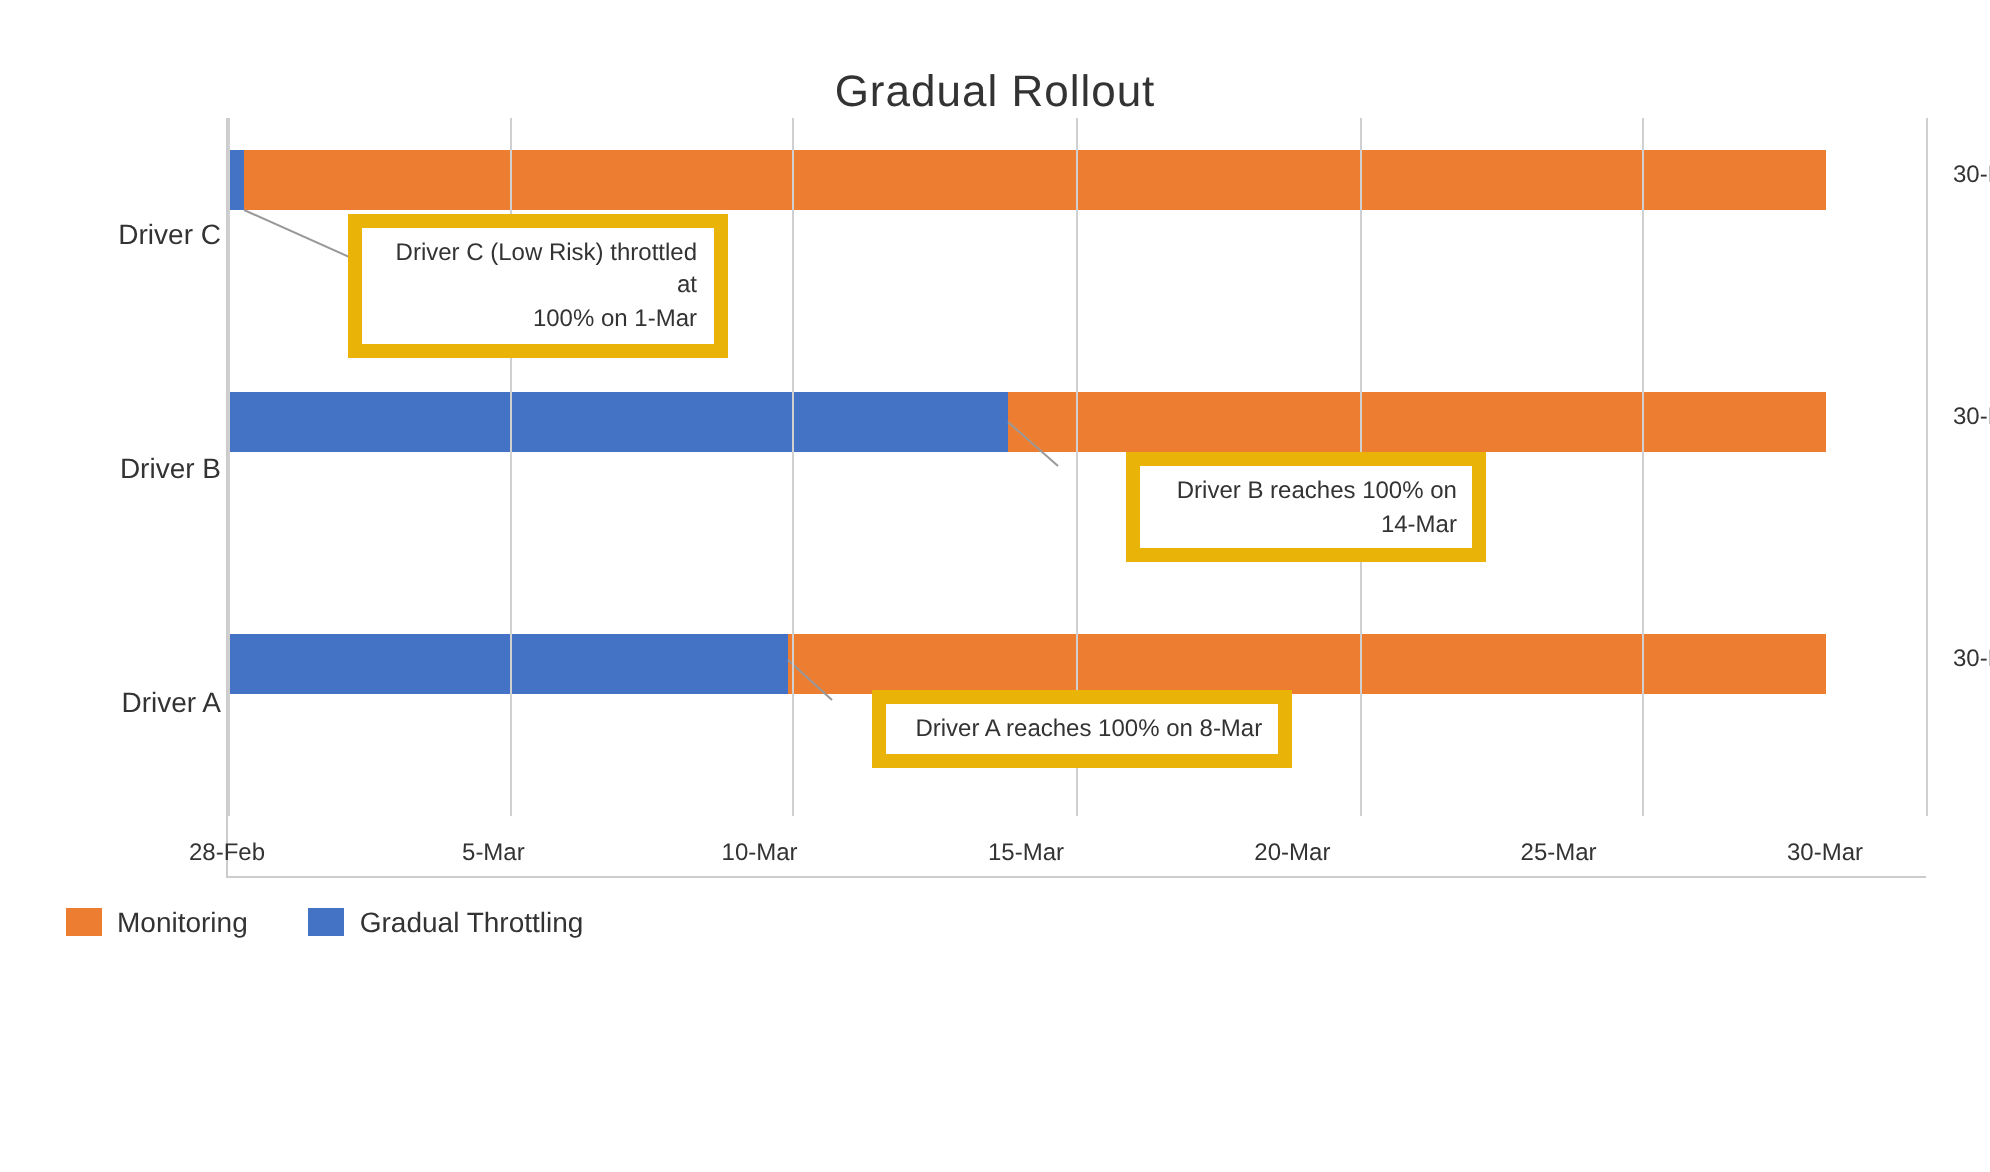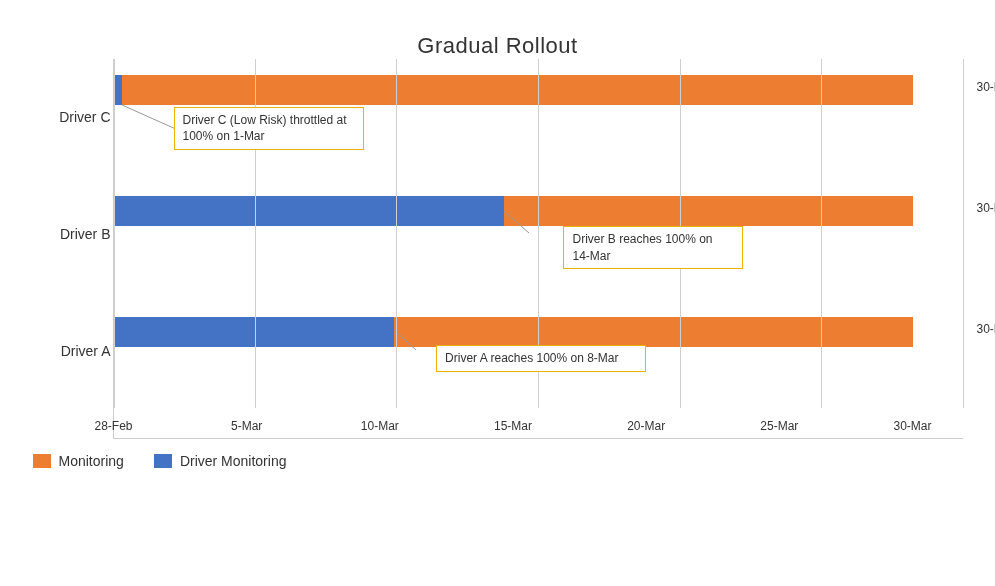--- a/index.html
+++ b/index.html
@@ -100,25 +100,25 @@
       font-size: 12px;
       color: #333;
       white-space: nowrap;
       top: 50%;
       transform: translateY(-50%);
     }
     
     .annotation {
       position: absolute;
       background: #fff;
-      border: 1px solid #eab308;
+      border: 7px solid #eab308;
       padding: 4px 8px;
       font-size: 12px;
       color: #333;
-      text-align: left;
+      text-align: right;
       line-height: 1.4;
       white-space: nowrap;
       z-index: 10;
     }
     
     .legend {
       display: flex;
       justify-content: flex-start;
       gap: 30px;
       margin-top: 14px;
@@ -225,16 +225,16 @@
     </div>
   </div>
 
   <div class="legend">
     <div class="legend-item">
       <span class="legend-swatch legend-swatch-orange"></span>
       <span>Monitoring</span>
     </div>
     <div class="legend-item">
       <span class="legend-swatch legend-swatch-blue"></span>
-      <span>Driver Monitoring</span>
+      <span>Gradual Throttling</span>
     </div>
   </div>
 </div>
 
 </body></html>

